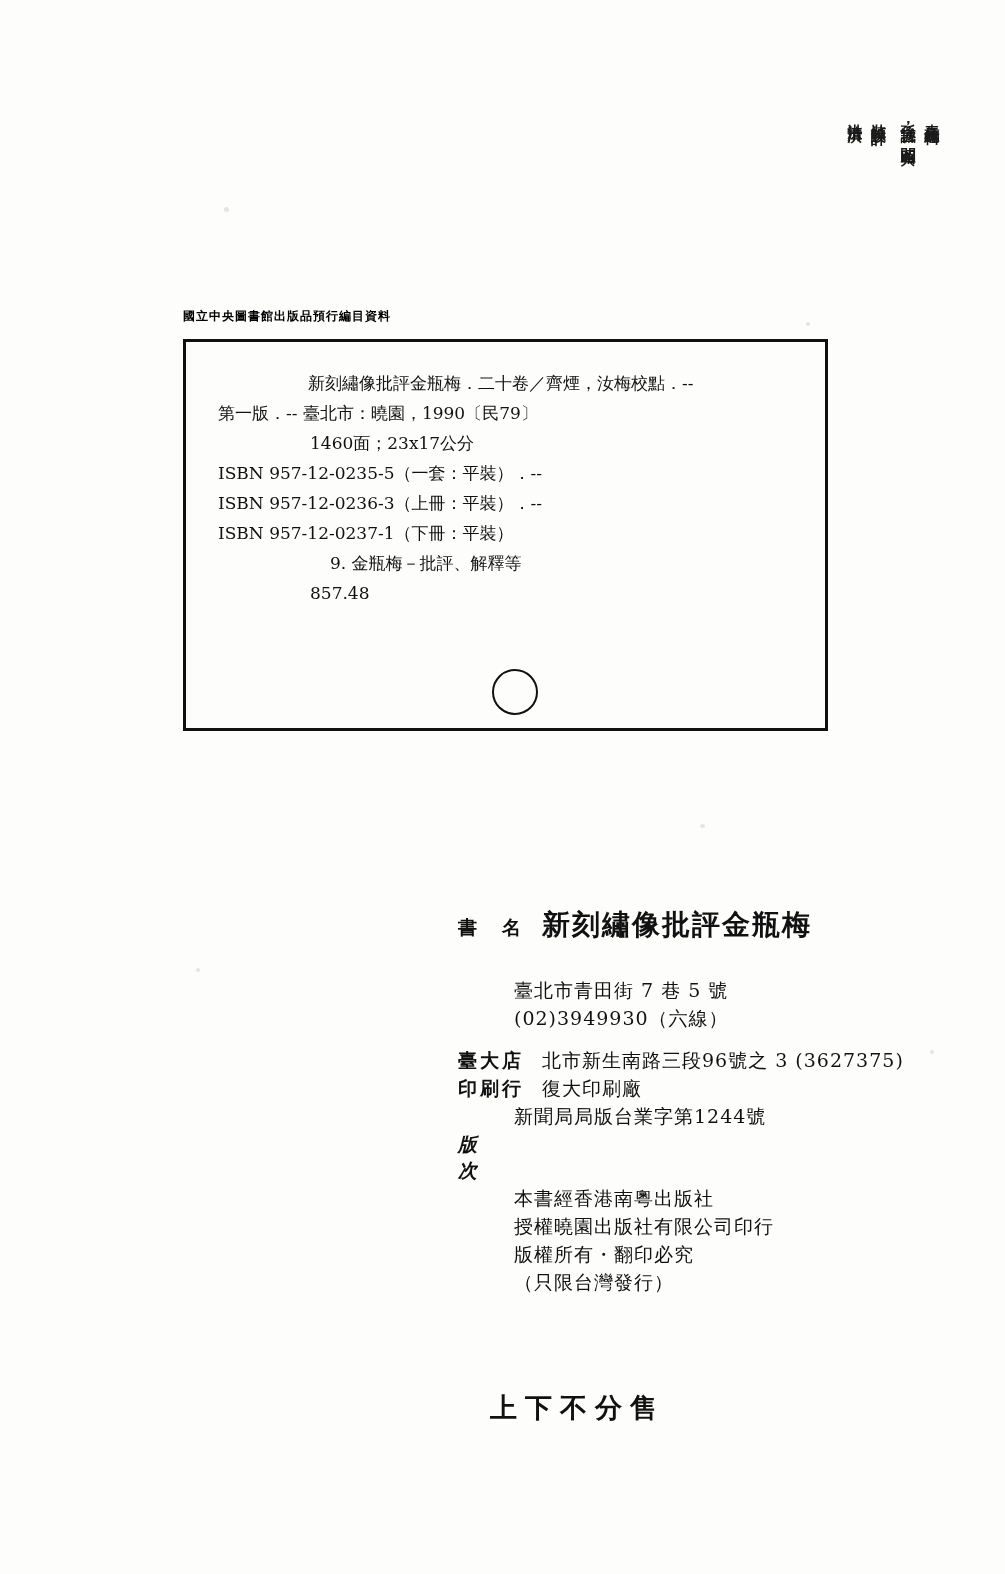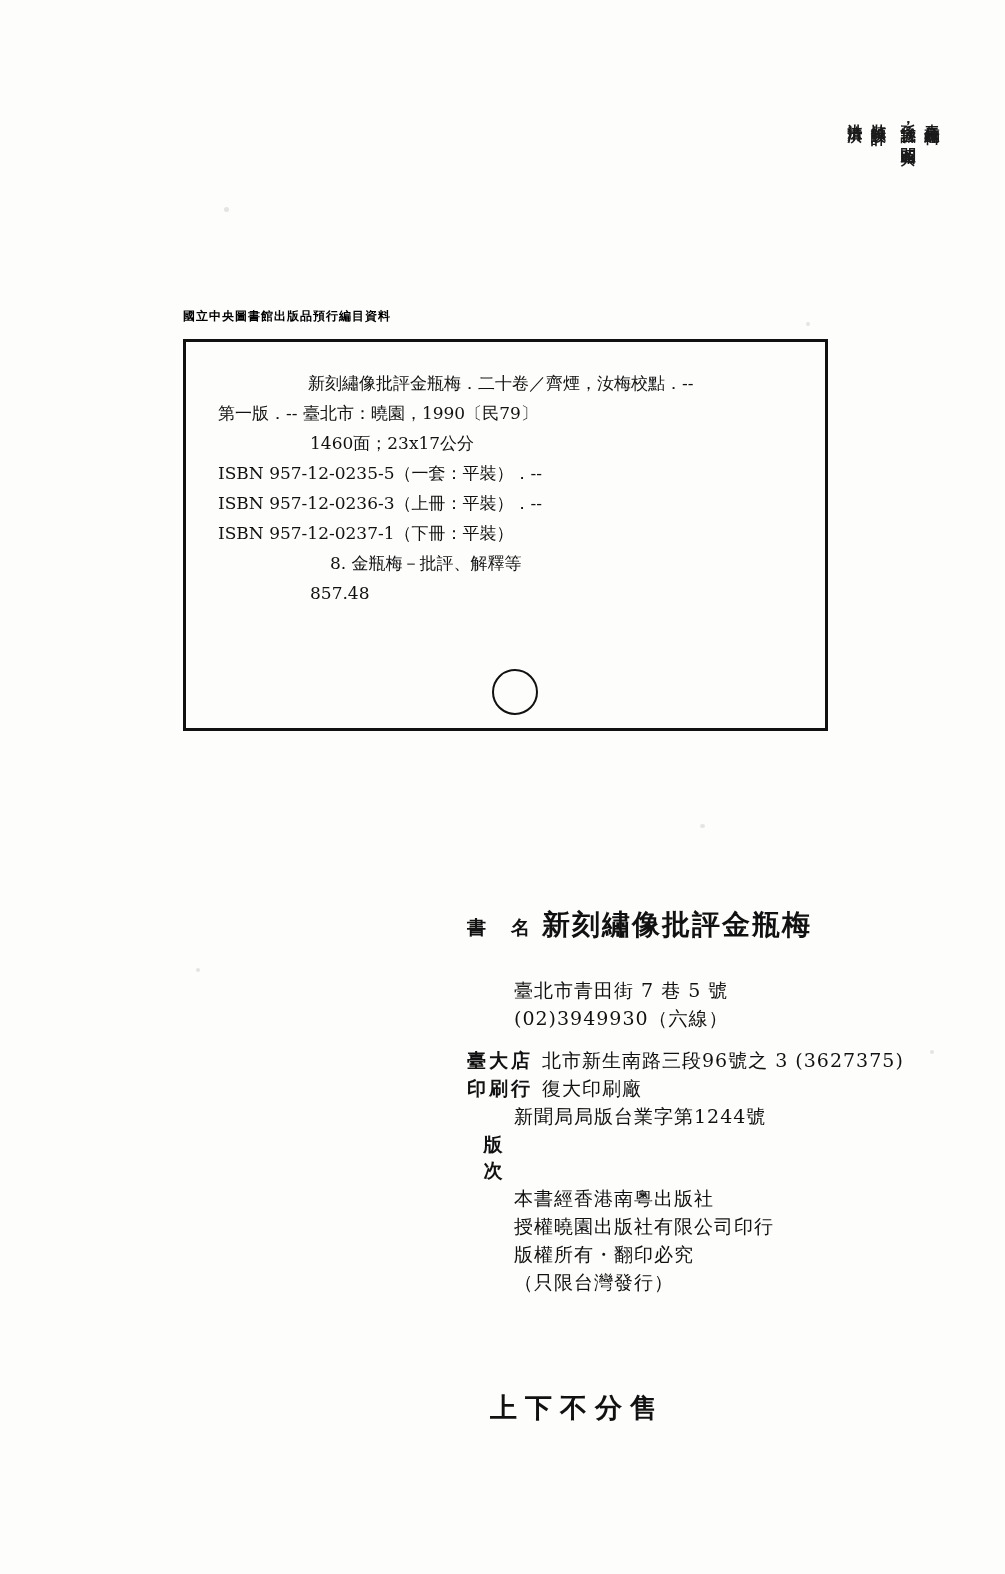--- a/index.html
+++ b/index.html
@@ -107,31 +107,31 @@
     left: 458px;
     top: 906px;
     width: 520px;
     font-family: "DejaVu Serif", serif;
     color: #111;
   }
   .col-row {
     display: flex;
     align-items: baseline;
     margin-bottom: 2px;
-    text-align: center;
   }
   .col-label {
     width: 84px;
     flex: 0 0 84px;
     font-weight: bold;
     font-size: 19px;
     letter-spacing: 3px;
   }
   .col-label.spread {
     letter-spacing: 14px;
+    font-style: italic;
   }
   .col-value {
     font-size: 19px;
     letter-spacing: 1px;
   }
   .title-row .col-value {
     font-size: 28px;
     font-weight: bold;
     letter-spacing: 2px;
   }
@@ -180,21 +180,21 @@
 
   <div class="cip-box"></div>
 
   <div class="cip-lines">
     <div class="ln ind1">新刻繡像批評金瓶梅．二十卷／齊煙，汝梅校點．--</div>
     <div class="ln ind2">第一版．-- 臺北市：曉園，1990〔民79〕</div>
     <div class="ln ind3">1460面；23x17公分</div>
     <div class="ln ind4">ISBN 957-12-0235-5（一套：平裝）．--</div>
     <div class="ln ind4">ISBN 957-12-0236-3（上冊：平裝）．--</div>
     <div class="ln ind4">ISBN 957-12-0237-1（下冊：平裝）</div>
-    <div class="ln ind5">8. 金瓶梅－批評、解釋等</div>
+    <div class="ln ind5">9. 金瓶梅－批評、解釋等</div>
     <div class="ln ind3">857.48</div>
   </div>
 
   <div class="hole"></div>
 
   <div class="colophon">
 
     <div class="col-row title-row">
       <div class="col-label">書　名</div>
       <div class="col-value">新刻繡像批評金瓶梅</div>

